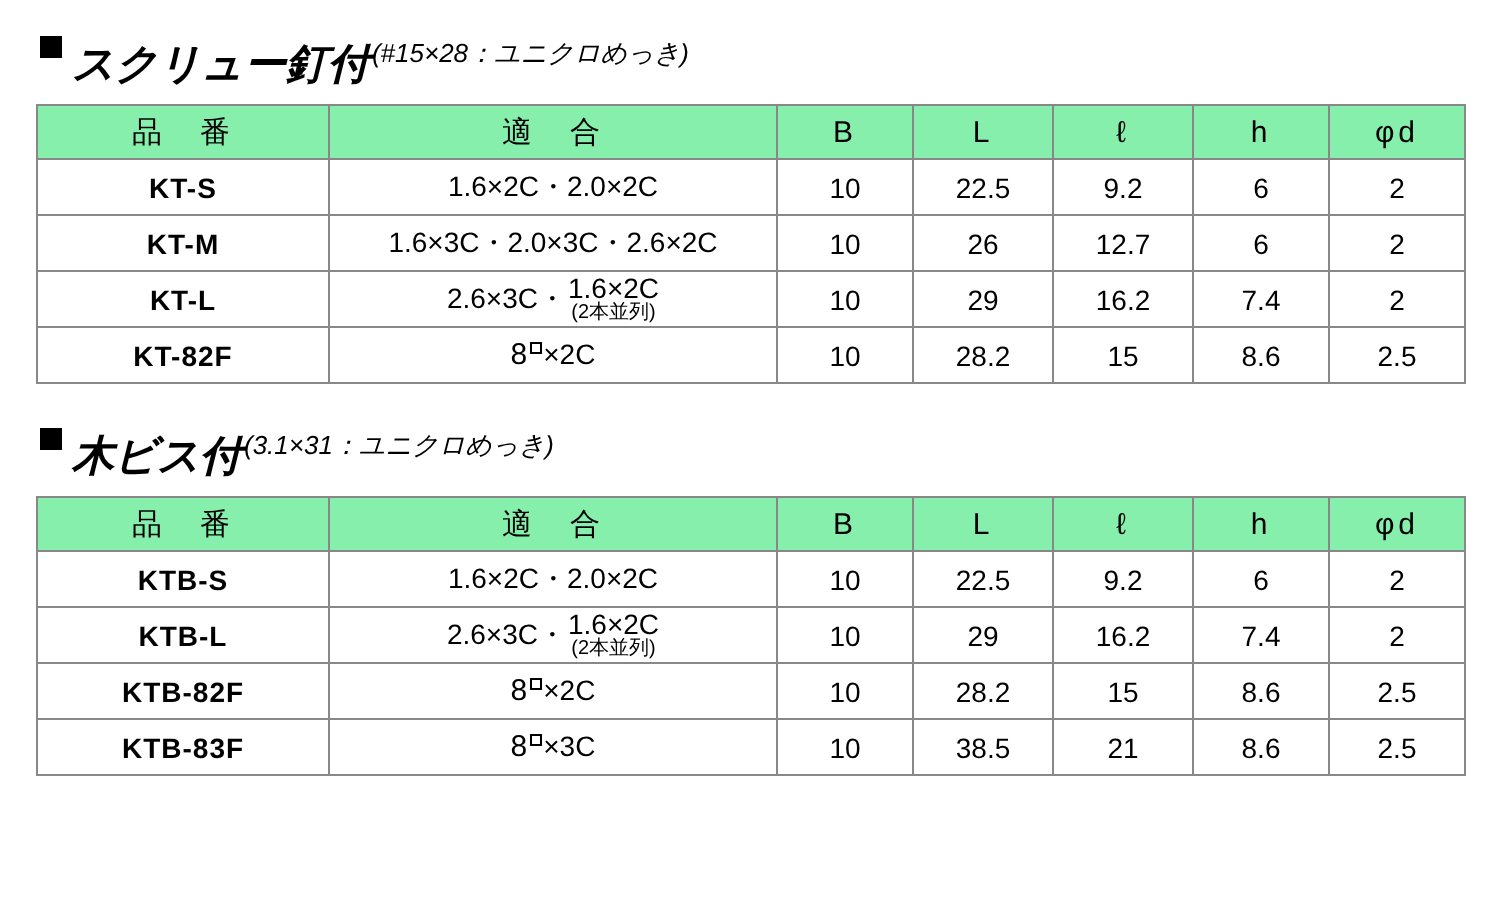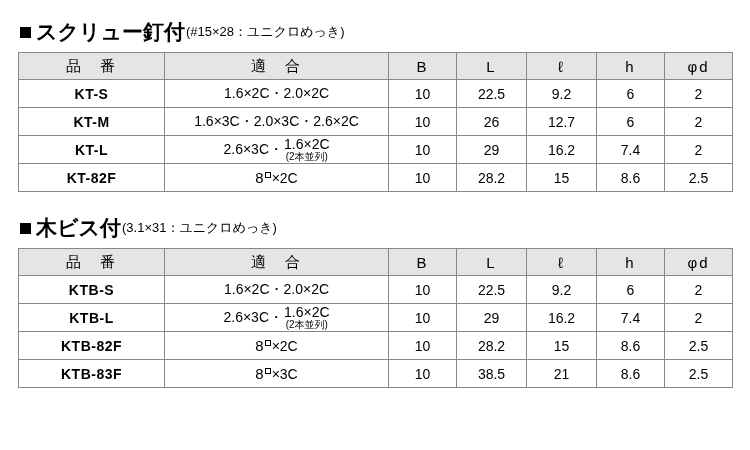--- a/index.html
+++ b/index.html
@@ -19,23 +19,24 @@
     width: 750px;
     height: 450px;
     box-sizing: border-box;
     padding: 18px 18px 0 18px;
   }
   .section {
     margin-bottom: 6px;
   }
   .section-title {
     display: flex;
-    align-items: center;
+    align-items: flex-start;
     margin: 0 0 6px 2px;
     white-space: nowrap;
+    font-style: italic;
   }
   .sq {
     display: inline-block;
     width: 11px;
     height: 11px;
     background: #000;
     margin-right: 5px;
     position: relative;
     top: 0px;
   }
@@ -58,21 +59,21 @@
   table.spec td {
     border: 1px solid #888888;
     padding: 0;
     text-align: center;
     vertical-align: middle;
     font-size: 14px;
     height: 28px;
     box-sizing: border-box;
   }
   table.spec thead th {
-    background: #e5e5e5;
+    background: #86efac;
     font-weight: normal;
     font-size: 15px;
     height: 27px;
     letter-spacing: 2px;
   }
   td.model {
     font-size: 19px;
     font-weight: bold;
     letter-spacing: 0.5px;
   }

